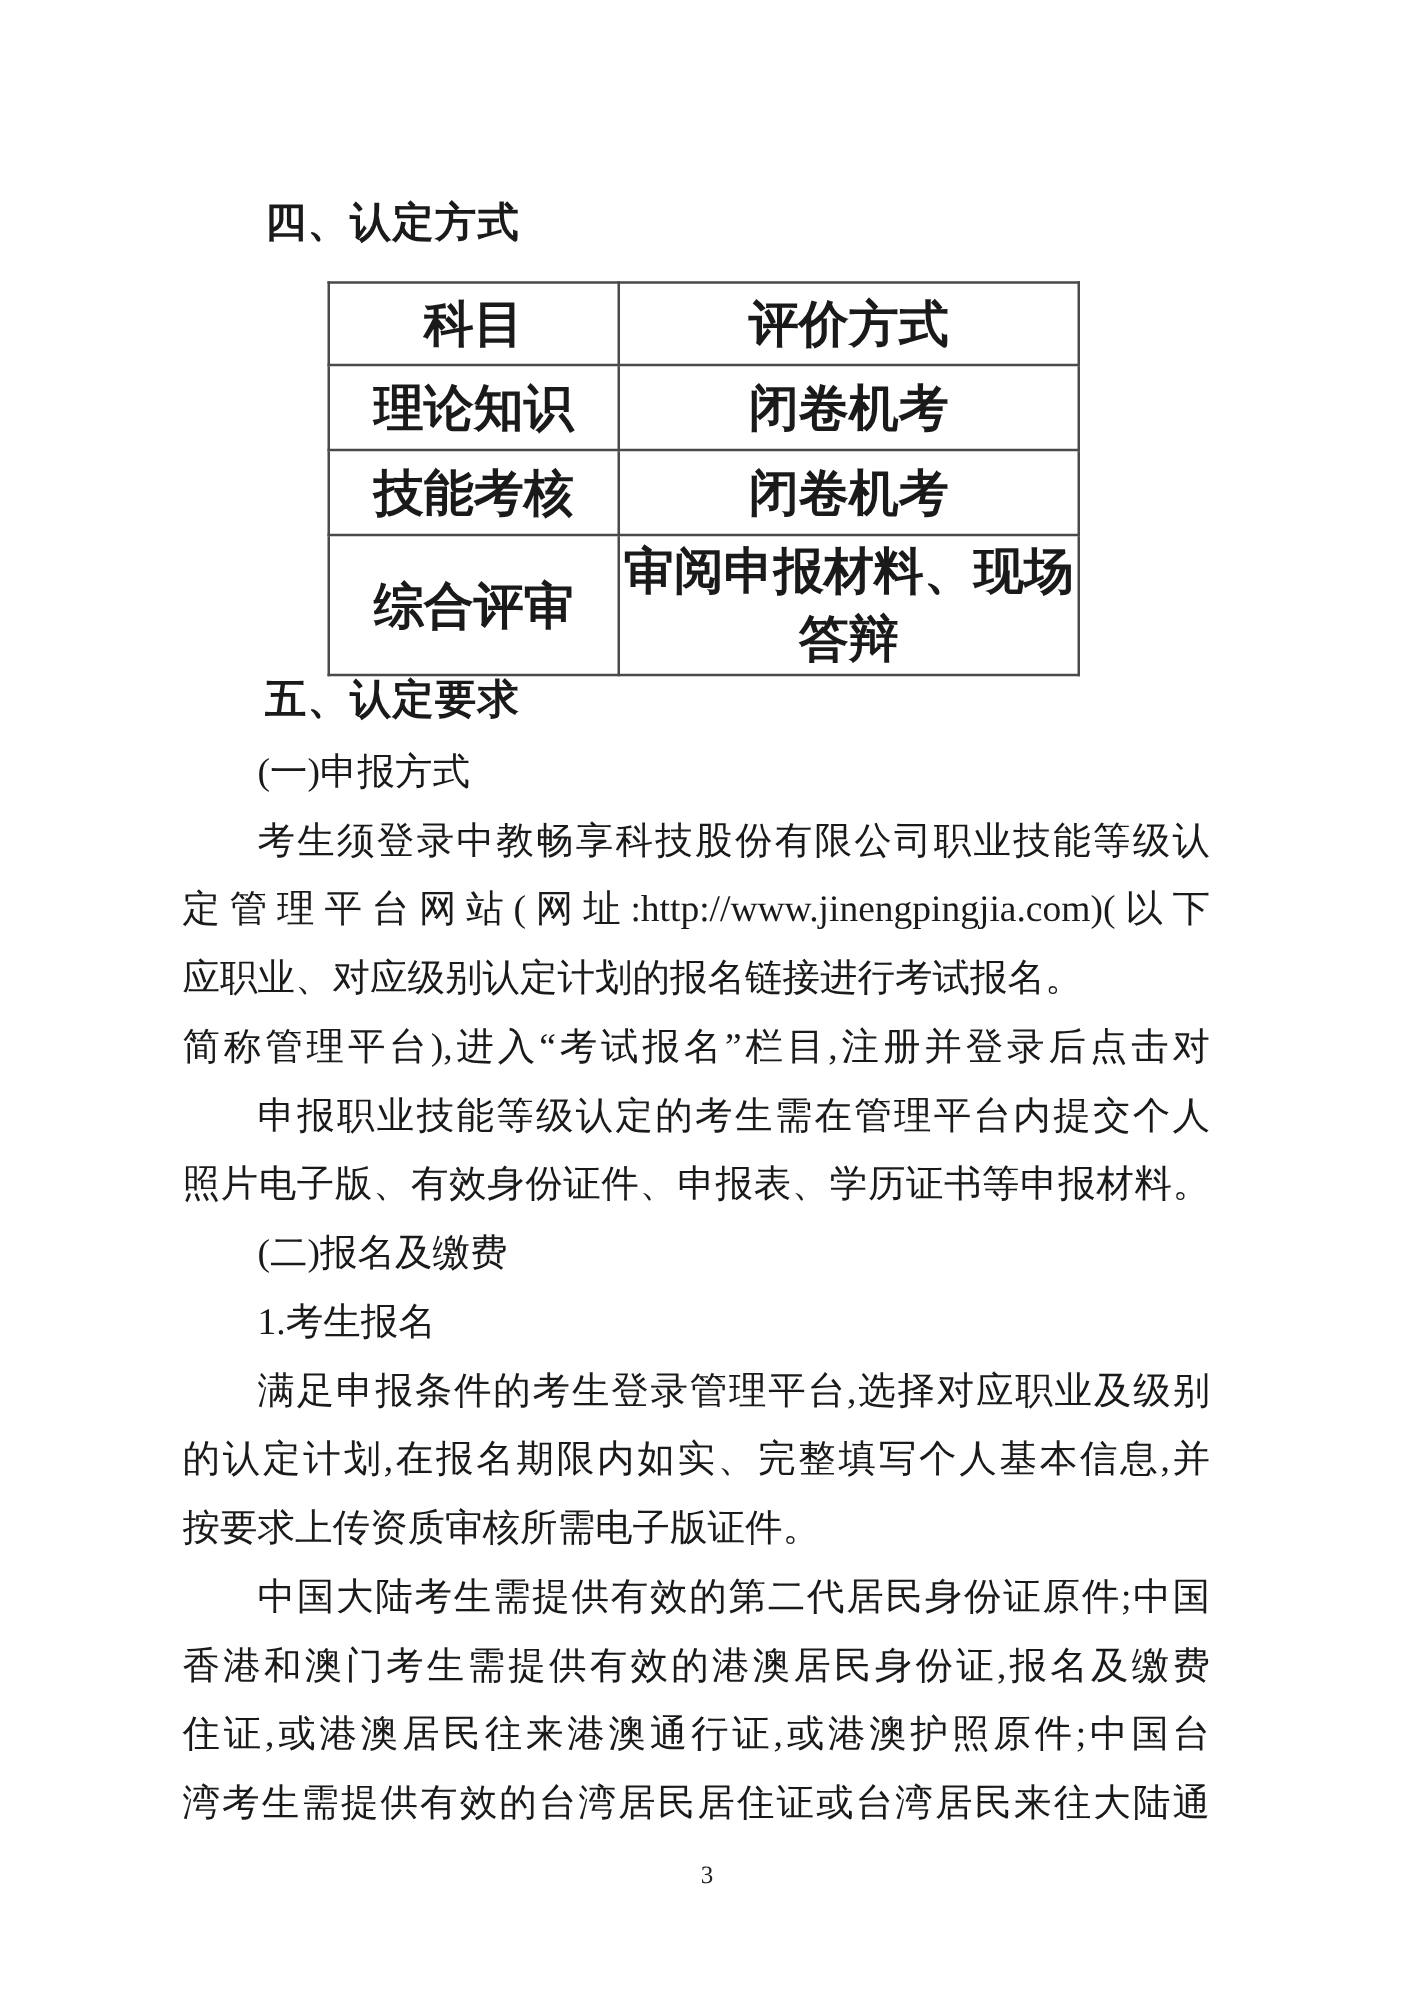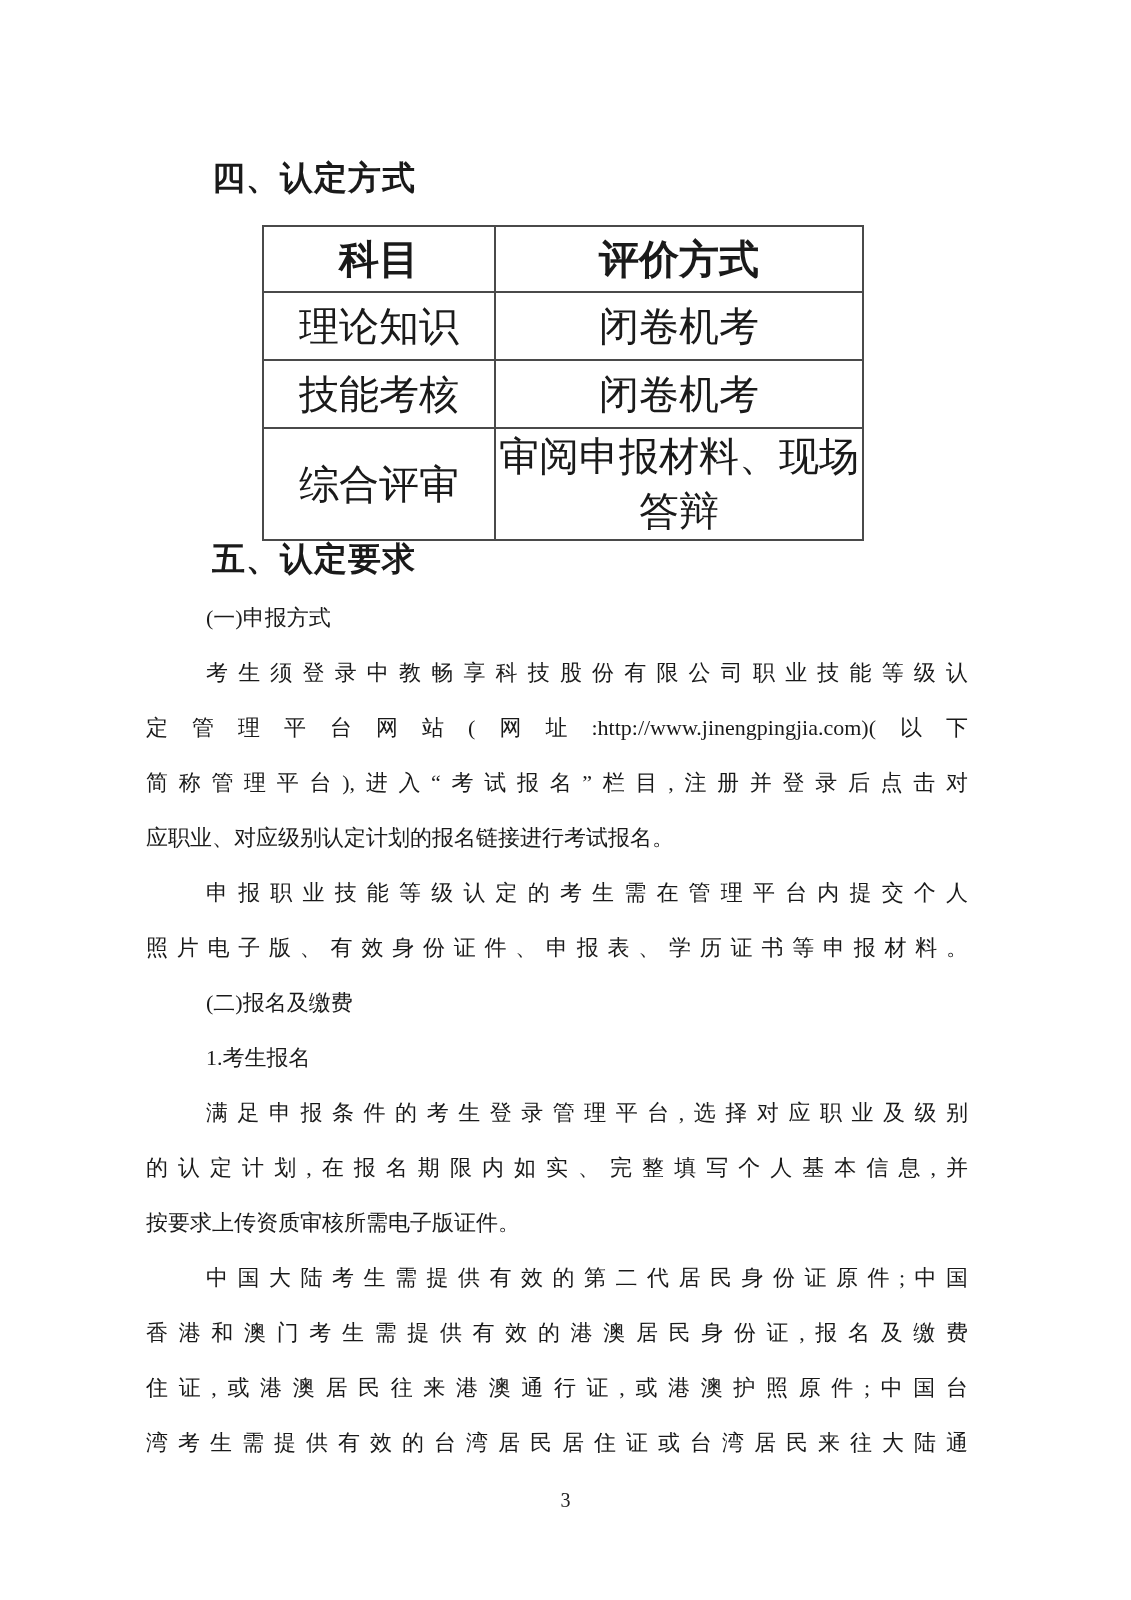--- a/index.html
+++ b/index.html
@@ -33,28 +33,28 @@
     width: 600px;
   }
   table.eval-table td, table.eval-table th {
     border: 2px solid #4a4a4a;
     text-align: center;
     vertical-align: middle;
     font-size: 40px;
     padding: 0;
   }
   table.eval-table th { height: 64px; font-weight: 700; }
-  table.eval-table td { height: 66px; font-weight: 400; }
+  table.eval-table td { height: 66px; font-weight: 700; }
   .col-subject { width: 232px; }
   .col-method  { width: 368px; }
 
   .body-text {
     margin-top: 13px;
     width: 822px;
-    font-size: 22px;
+    font-size: 30px;
     line-height: 55px;
   }
   .line { height: 55px; white-space: nowrap; }
   .j { text-align: justify; text-align-last: justify; white-space: normal; }
   .indent { padding-left: 60px; }
 
   .page-footer {
     position: absolute;
     left: 0; right: 0;
     bottom: 86px;
@@ -99,22 +99,22 @@
   </table>
 
   <div class="sec-heading second">五、认定要求</div>
 
   <div class="body-text">
 
     <div class="line indent">(一)申报方式</div>
 
     <div class="line j indent">考生须登录中教畅享科技股份有限公司职业技能等级认</div>
     <div class="line j">定管理平台网站(网址:http://www.jinengpingjia.com)(以下</div>
+    <div class="line">应职业、对应级别认定计划的报名链接进行考试报名。</div>
     <div class="line j">简称管理平台),进入“考试报名”栏目,注册并登录后点击对</div>
-    <div class="line">应职业、对应级别认定计划的报名链接进行考试报名。</div>
 
     <div class="line j indent">申报职业技能等级认定的考生需在管理平台内提交个人</div>
     <div class="line j">照片电子版、有效身份证件、申报表、学历证书等申报材料。</div>
 
     <div class="line indent">(二)报名及缴费</div>
 
     <div class="line indent">1.考生报名</div>
 
     <div class="line j indent">满足申报条件的考生登录管理平台,选择对应职业及级别</div>
     <div class="line j">的认定计划,在报名期限内如实、完整填写个人基本信息,并</div>

